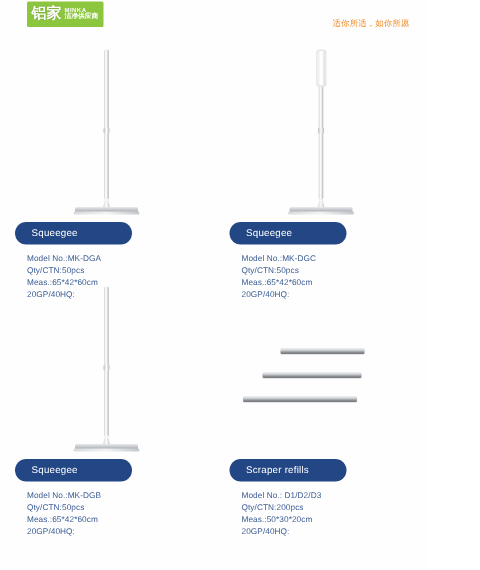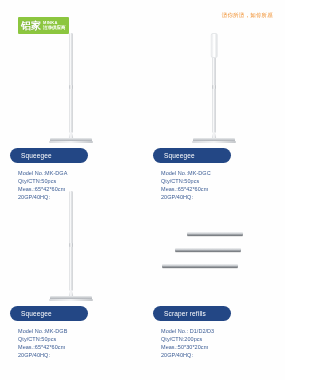--- a/index.html
+++ b/index.html
@@ -8,21 +8,21 @@
     background:#ffffff;
     font-family:"Liberation Sans","DejaVu Sans",sans-serif;
     overflow:hidden;
     position:relative;
   }
   .page{width:285px;height:380px;position:relative;background:#fefefe;}
 
   
   .header{position:absolute;top:0;left:0;width:285px;height:30px;}
   .logo{
-    position:absolute;left:18px;top:17px;
+    position:absolute;left:18px;top:1px;
     height:15px;display:flex;align-items:center;
     background:#8cc63f;border-radius:1px;padding:1px 3px;
   }
   .logo-cn{
     font-family:"DejaVu Sans",sans-serif;
     font-size:10px;font-weight:bold;color:#ffffff;
     letter-spacing:0px;line-height:11px;
     text-shadow:0 0 1px rgba(0,0,0,.25);
   }
   .logo-right{margin-left:2px;display:flex;flex-direction:column;justify-content:center;}

